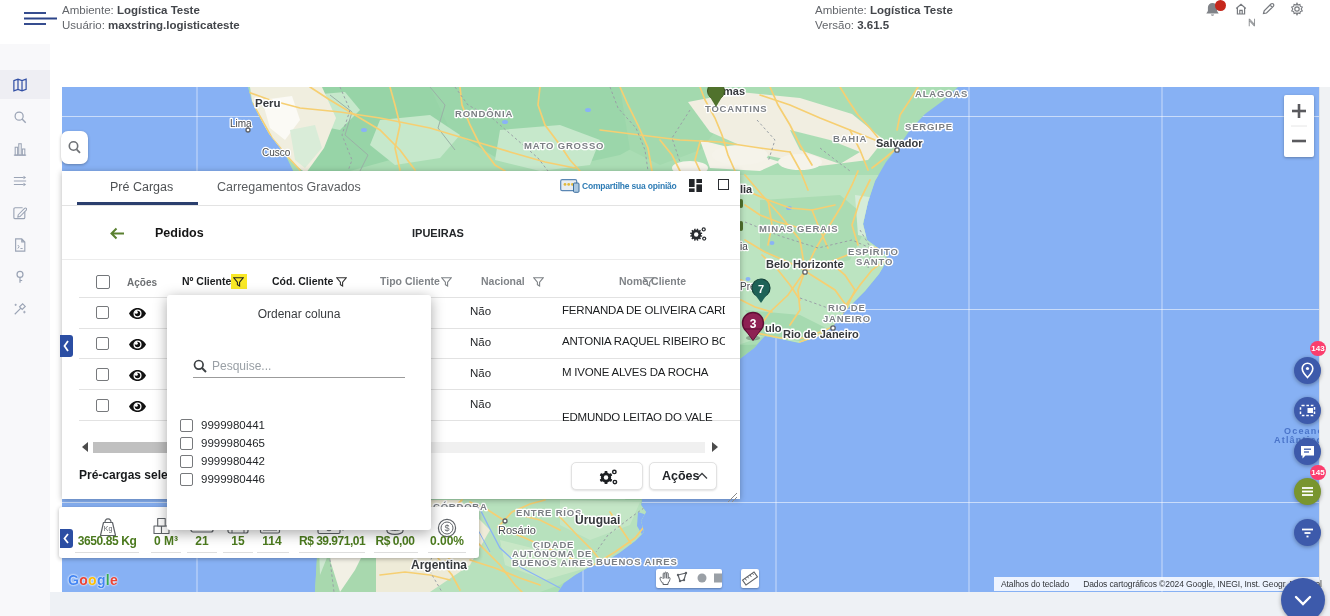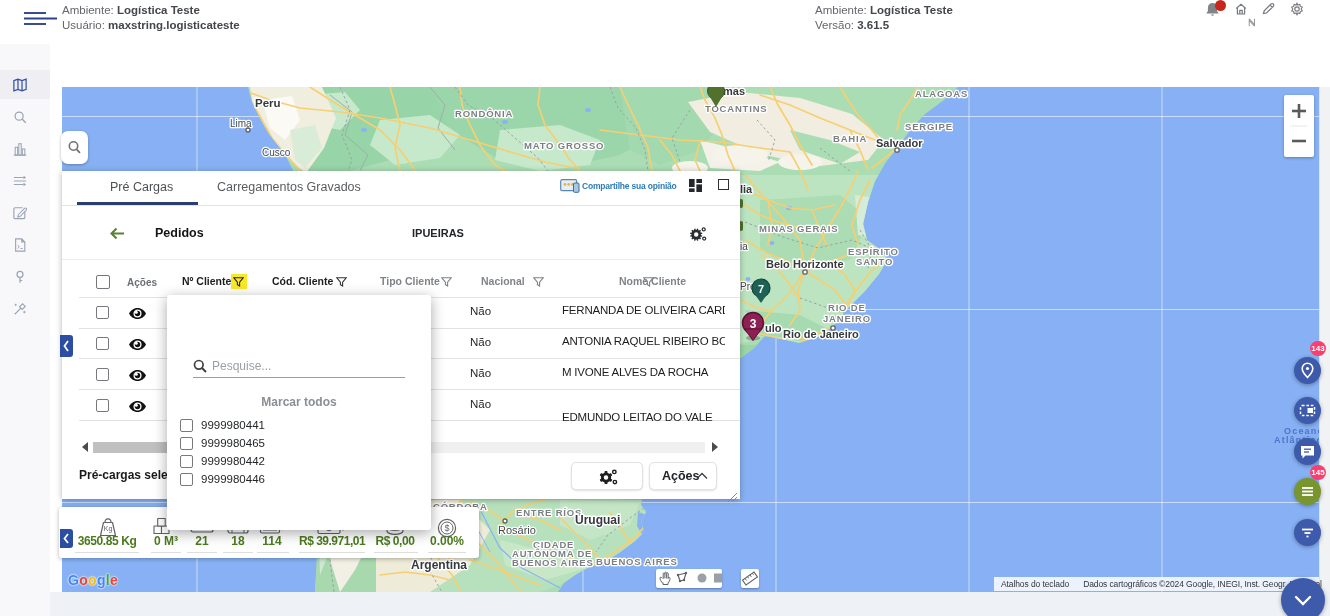--- a/index.html
+++ b/index.html
@@ -625,21 +625,21 @@
     <svg class="abs" style="left:131px;top:12px" width="24" height="17" viewBox="0 0 24 17">
       <rect x="1" y="5" width="22" height="8" rx="2" fill="#fff" stroke="#5f6368" stroke-width="1.2"></rect>
       <path d="M5,5 v3 M9,5 v4.5 M13,5 v3 M17,5 v4.5 M21,5 v3" stroke="#5f6368" stroke-width="1"></path>
     </svg>
     <div class="abs" style="left:131px;top:27px;width:24px;text-align:center;font-size:12px;white-space:nowrap;font-weight:bold;color:#4b7a1e;">21</div>
     <div class="abs" style="left:128px;top:44.5px;width:30px;height:1px;background:#dedede;"></div>
     <svg class="abs" style="left:167px;top:12px" width="24" height="17" viewBox="0 0 24 17">
       <rect x="2" y="3" width="20" height="11" rx="2" fill="#fff" stroke="#5f6368" stroke-width="1.2"></rect>
       <path d="M6,3 v11 M18,3 v11" stroke="#5f6368" stroke-width="1"></path>
     </svg>
-    <div class="abs" style="left:167px;top:27px;width:24px;text-align:center;font-size:12px;white-space:nowrap;font-weight:bold;color:#4b7a1e;">18</div>
+    <div class="abs" style="left:167px;top:27px;width:24px;text-align:center;font-size:12px;white-space:nowrap;font-weight:bold;color:#4b7a1e;">15</div>
     <div class="abs" style="left:164px;top:44.5px;width:30px;height:1px;background:#dedede;"></div>
     <svg class="abs" style="left:200px;top:11px" width="26" height="18" viewBox="0 0 26 18">
       <rect x="1.5" y="3" width="19" height="12" rx="1.5" fill="#fff" stroke="#5f6368" stroke-width="1.2"></rect>
       <rect x="4.5" y="6" width="13" height="6" fill="none" stroke="#5f6368" stroke-width="1"></rect>
       <circle cx="23" cy="9" r="2.4" fill="#fff" stroke="#5f6368" stroke-width="1"></circle>
     </svg>
     <div class="abs" style="left:198px;top:27px;width:30px;text-align:center;font-size:12px;white-space:nowrap;font-weight:bold;color:#4b7a1e;">114</div>
     <div class="abs" style="left:198px;top:44.5px;width:32px;height:1px;background:#dedede;"></div>
     <svg class="abs" style="left:258px;top:11px" width="28" height="18" viewBox="0 0 28 18">
       <rect x="1" y="4.5" width="22" height="11" rx="1.5" fill="#fff" stroke="#5f6368" stroke-width="1.2"></rect>
@@ -671,27 +671,27 @@
       </svg>
   </div>
   <div class="ctab" style="left:60px;top:529px;width:13px;height:19px;">
     <svg width="13" height="19">
         <path d="M8 5 L4.5 9.5 L8 14" fill="none" stroke="#fff" stroke-width="1.8"></path>
       </svg>
   </div>
 
   <div id="popup" class="abs">
     <div id="popin" style="position:relative;width:100%;height:100%">
+      <div class="abs" style="left:0;top:12px;width:264px;text-align:center;font-size:12px;color:#3a3d40;">Ordenar coluna</div>
       <svg class="abs" style="left:26px;top:64px" width="14" height="14" viewBox="0 0 14 14">
         <circle cx="5.8" cy="5.8" r="4.3" fill="none" stroke="#3c4043" stroke-width="1.7"></circle>
         <line x1="9" y1="9" x2="13" y2="13" stroke="#3c4043" stroke-width="1.9"></line>
       </svg>
       <div class="abs" style="left:45px;top:64px;font-size:12px;color:#9aa0a6;">Pesquise...</div>
       <div class="abs" style="left:26px;top:82px;width:212px;height:1px;background:#9b9b9b;"></div>
-      <div class="abs" style="left:0;top:100px;width:264px;text-align:center;font-size:12px;font-weight:bold;color:#8b8f93;">Marcar todos</div>
       <div class="abs" style="left:13px;top:124px;width:13px;height:13px;border:1.6px solid #77797c;border-radius:2px;"></div>
       <div class="abs" style="left:34px;top:124px;font-size:11.5px;color:#232629;">9999980441</div>
       <div class="abs" style="left:13px;top:142px;width:13px;height:13px;border:1.6px solid #77797c;border-radius:2px;"></div>
       <div class="abs" style="left:34px;top:142px;font-size:11.5px;color:#232629;">9999980465</div>
       <div class="abs" style="left:13px;top:160px;width:13px;height:13px;border:1.6px solid #77797c;border-radius:2px;"></div>
       <div class="abs" style="left:34px;top:160px;font-size:11.5px;color:#232629;">9999980442</div>
       <div class="abs" style="left:13px;top:178px;width:13px;height:13px;border:1.6px solid #77797c;border-radius:2px;"></div>
       <div class="abs" style="left:34px;top:178px;font-size:11.5px;color:#232629;">9999980446</div>
     </div>
   </div>

